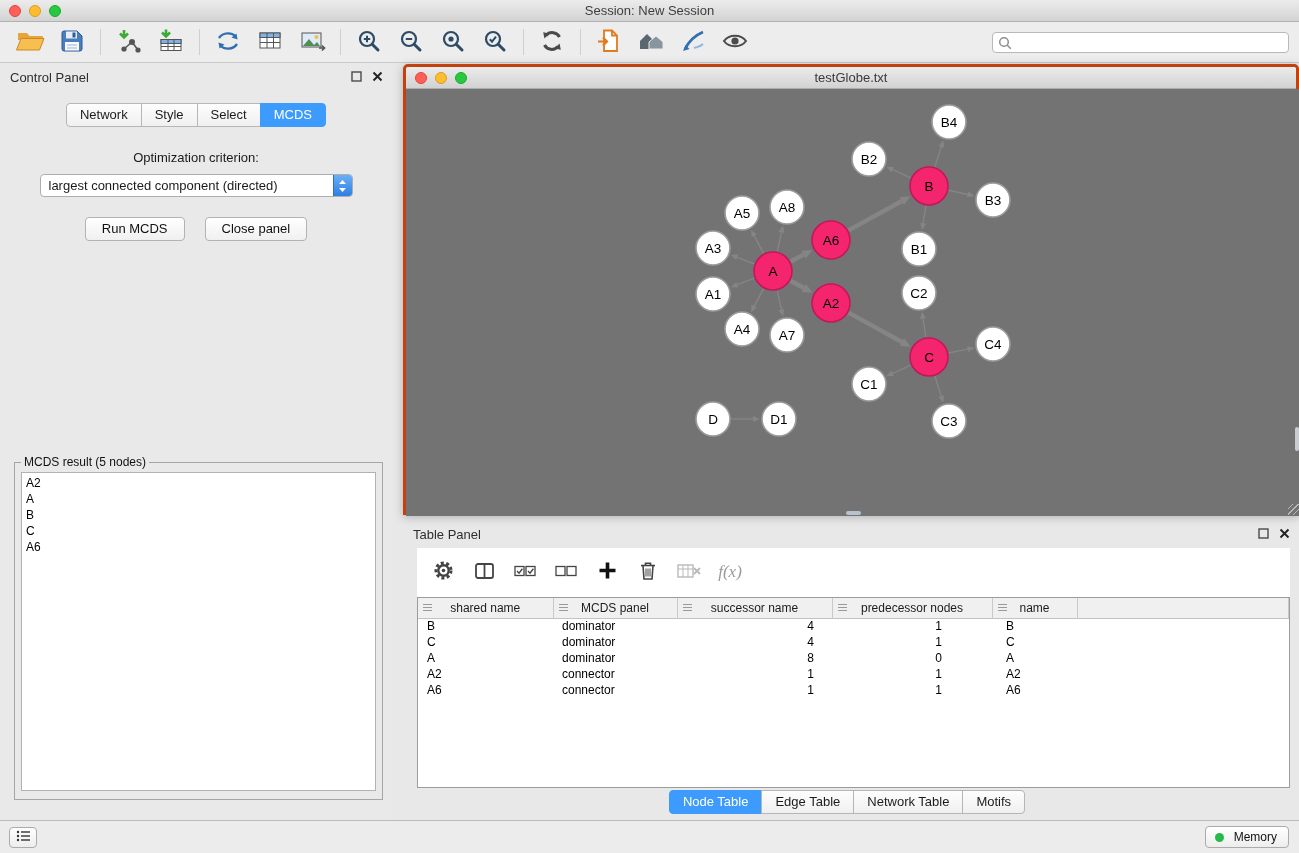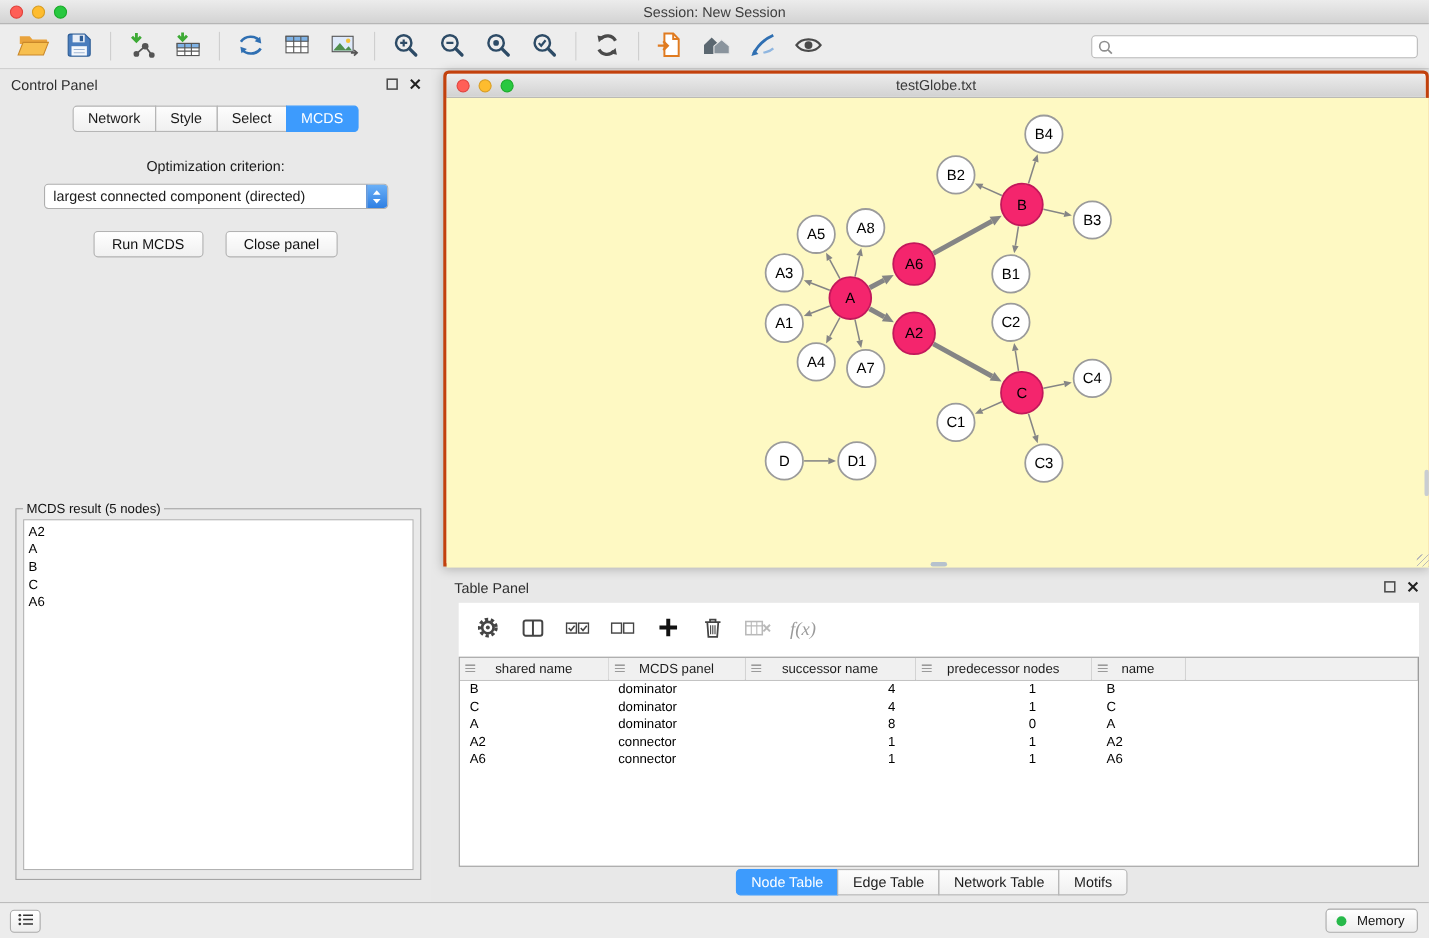--- a/index.html
+++ b/index.html
@@ -32,21 +32,21 @@
   .search-icon { position:absolute; left:6px; top:4px; pointer-events:none; }
 
   
   .control-panel { position:absolute; left:0; top:63px; width:392px; height:757px;
     background:#e9e9e9; }
   .panel-header { height:28px; position:relative;padding-left:47px; }
   .panel-title { position:absolute; left:10px; top:7px; font-size:13px; color:#2e2e2e; }
   .panel-btns { position:absolute; right:8px; top:7px; display:flex; gap:8px; }
   .panel-btn { width:13px; height:13px; display:flex; align-items:center; justify-content:center; }
 
-  .cp-tabs { display:flex; justify-content:center; margin-top:5px; }
+  .cp-tabs { display:flex; justify-content:center; margin-top:12px; }
   .tab { border:1px solid #b6b6b6; margin-left:-1px; background:linear-gradient(#fdfdfd,#f0f0f0);
     padding:3px 13px 4px; font-size:13px; color:#1c1c1c; cursor:default; }
   .tab:first-child { border-radius:4px 0 0 4px; margin-left:0; }
   .tab:last-child  { border-radius:0 4px 4px 0; }
   .tab.active { background:#3d9bfd; border-color:#3d9bfd; color:#fff; }
 
   .opt-label { text-align:center; margin-top:23px; font-size:13px; }
   .criterion { margin:9px auto 0; width:313px; height:23px; background:#fff;
     border:1px solid #aeaeae; border-radius:4px; display:flex; align-items:center; overflow:hidden; }
   .criterion-text { flex:1; padding-left:8px; font-size:13px; white-space:nowrap; }
@@ -65,21 +65,21 @@
   .result-item { font-size:12px; line-height:16px; color:#000; }
 
   
   .net-window { position:absolute; left:403px; top:64px; width:896px; height:451px;
     background:#fff; border:3px solid #c2410c; border-radius:5px 5px 0 0;
     box-shadow:0 2px 10px rgba(0,0,0,.25); z-index:10; }
   .net-titlebar { height:22px; background:linear-gradient(#ececec,#d2d2d2);
     border-bottom:1px solid #ababab; border-radius:4px 4px 0 0;
     display:flex; align-items:center; position:relative; }
   .net-title { flex:1; text-align:center; font-size:13px; color:#3a3a3a; }
-  .net-canvas { position:relative; width:894px; height:427px; background:#fef9c3; overflow:hidden; }
+  .net-canvas { position:relative; width:894px; height:427px; background:#737373; overflow:hidden; }
   svg.graph { position:absolute; left:0; top:0; }
   svg.graph text { font-family:"Liberation Sans","DejaVu Sans",sans-serif; }
   .hscroll-thumb { position:absolute; left:440px; bottom:1px; width:15px; height:4px;
     background:#b6c2cd; border-radius:2px; }
   .vscroll-thumb { position:absolute; right:1px; top:338px; width:4px; height:24px;
     background:#c9cdd2; border-radius:2px; }
   .resize-grip { position:absolute; right:1px; bottom:1px; width:11px; height:11px;
     background:repeating-linear-gradient(135deg, transparent 0 3px, #b9b9b9 3px 4px); }
 
   

